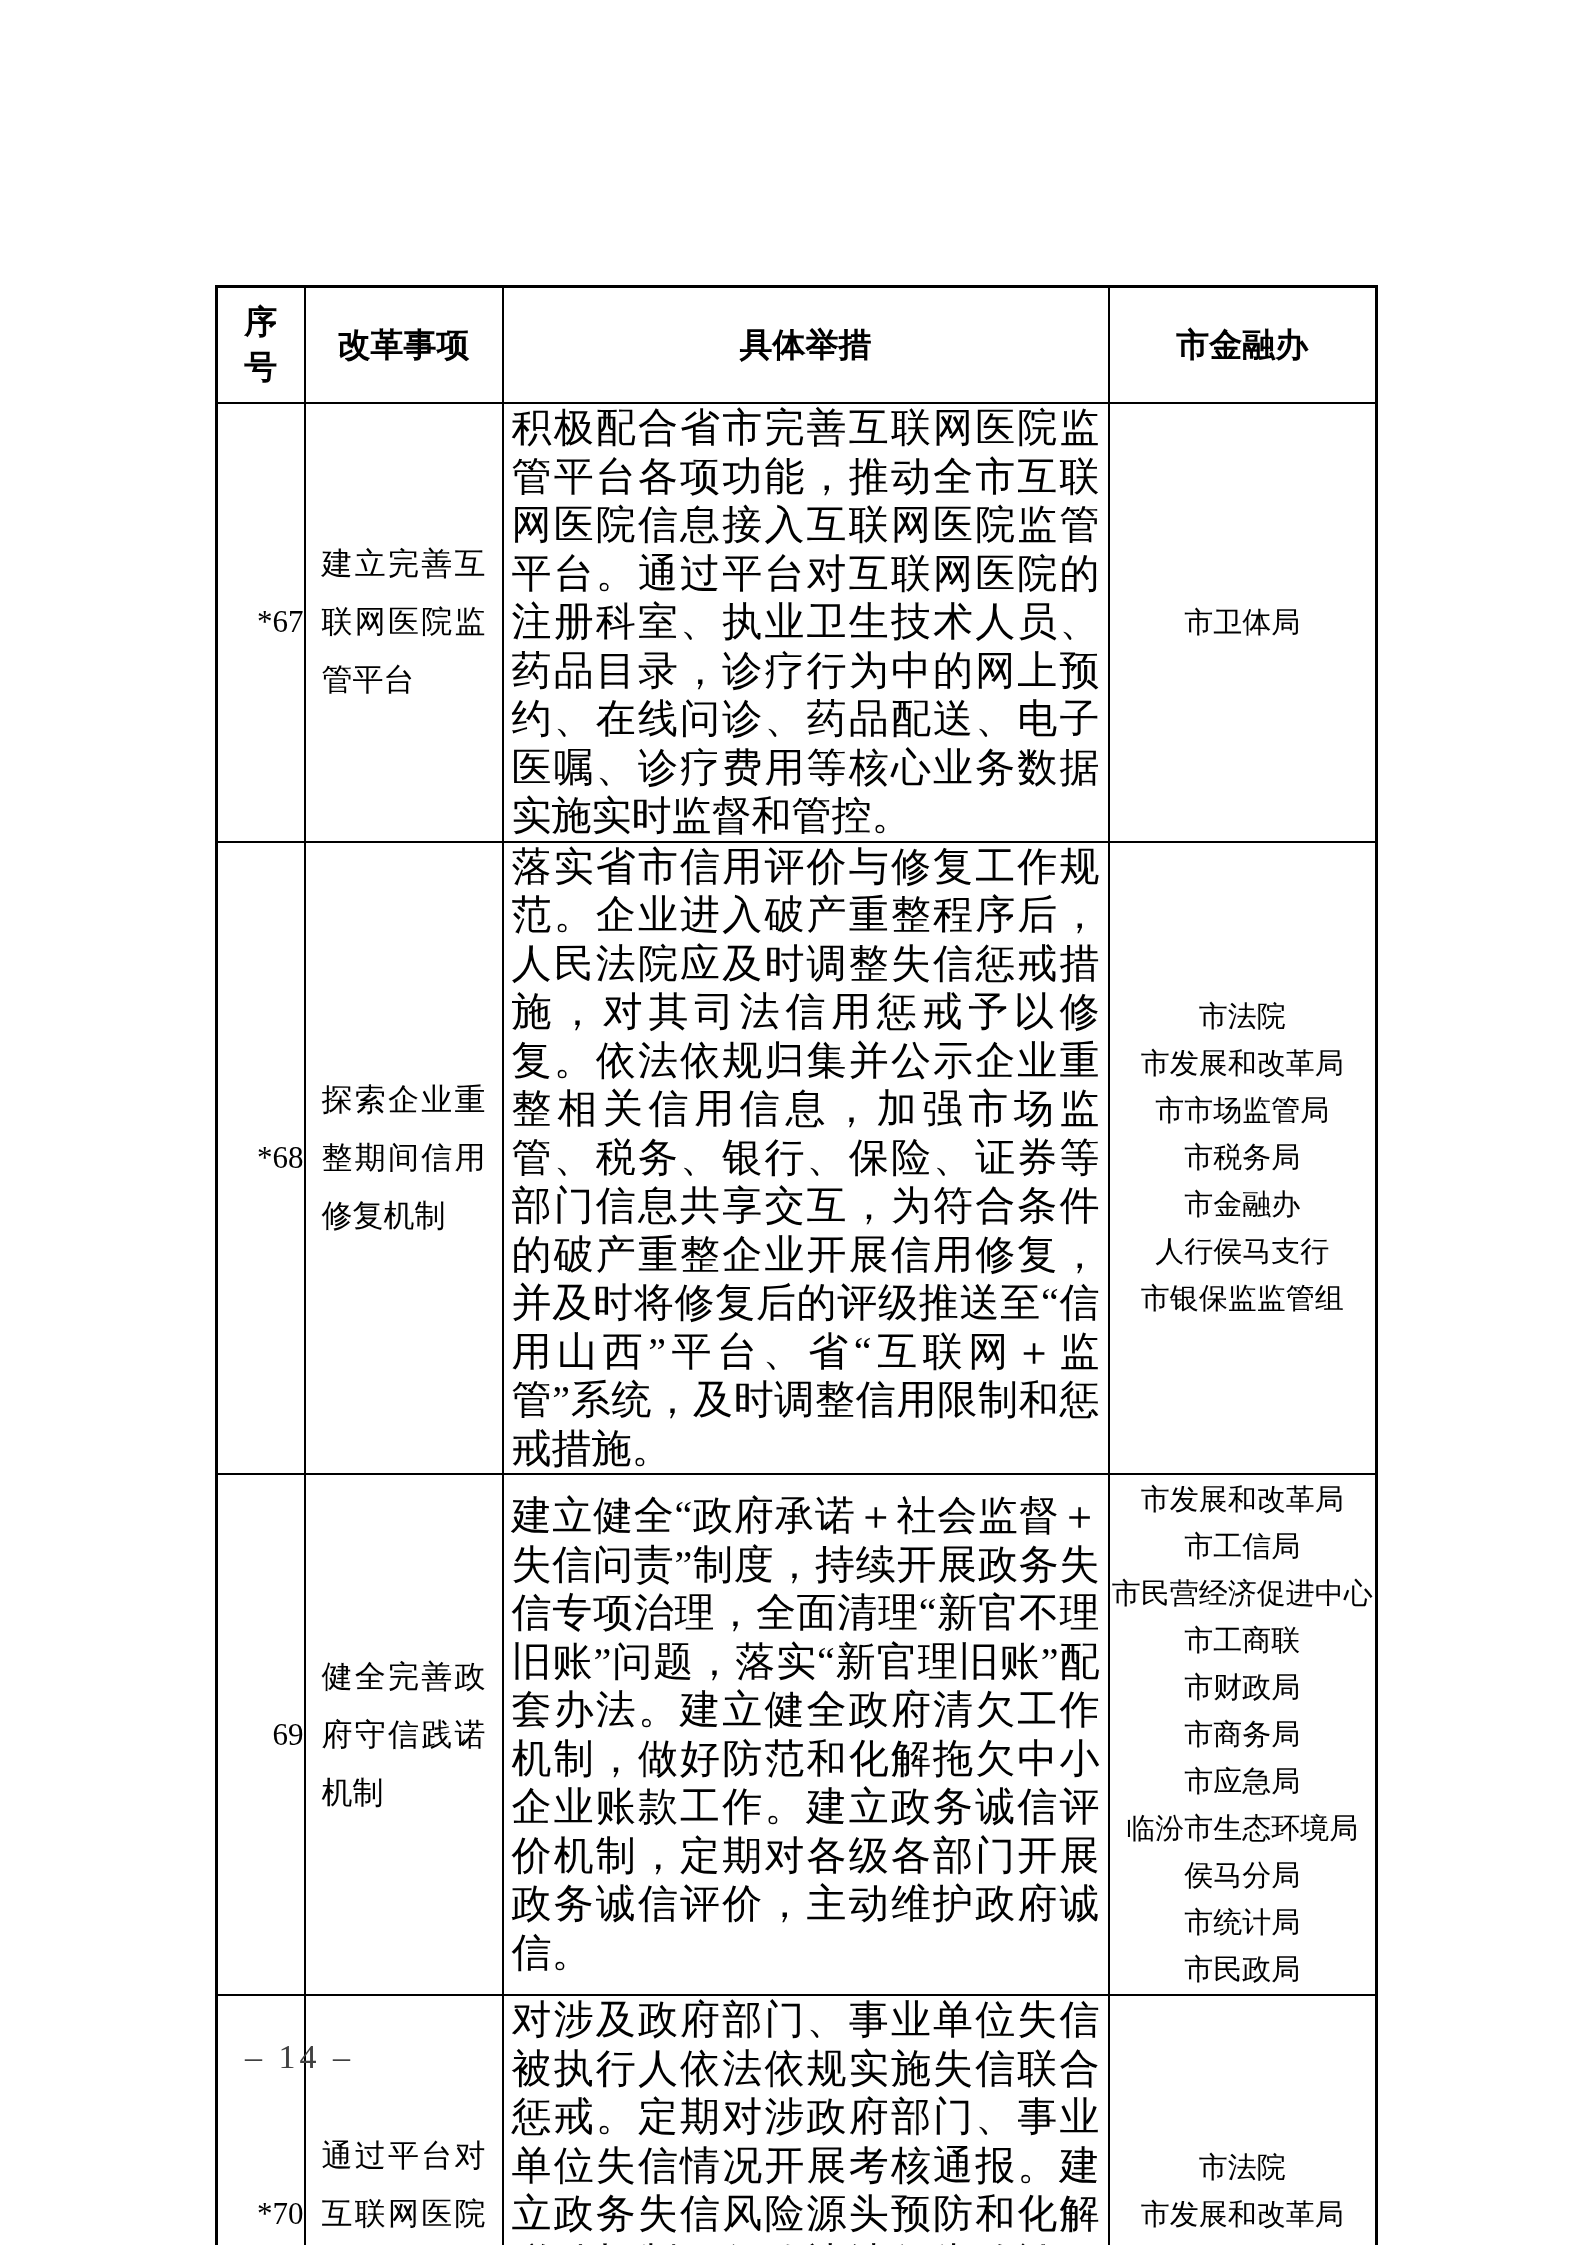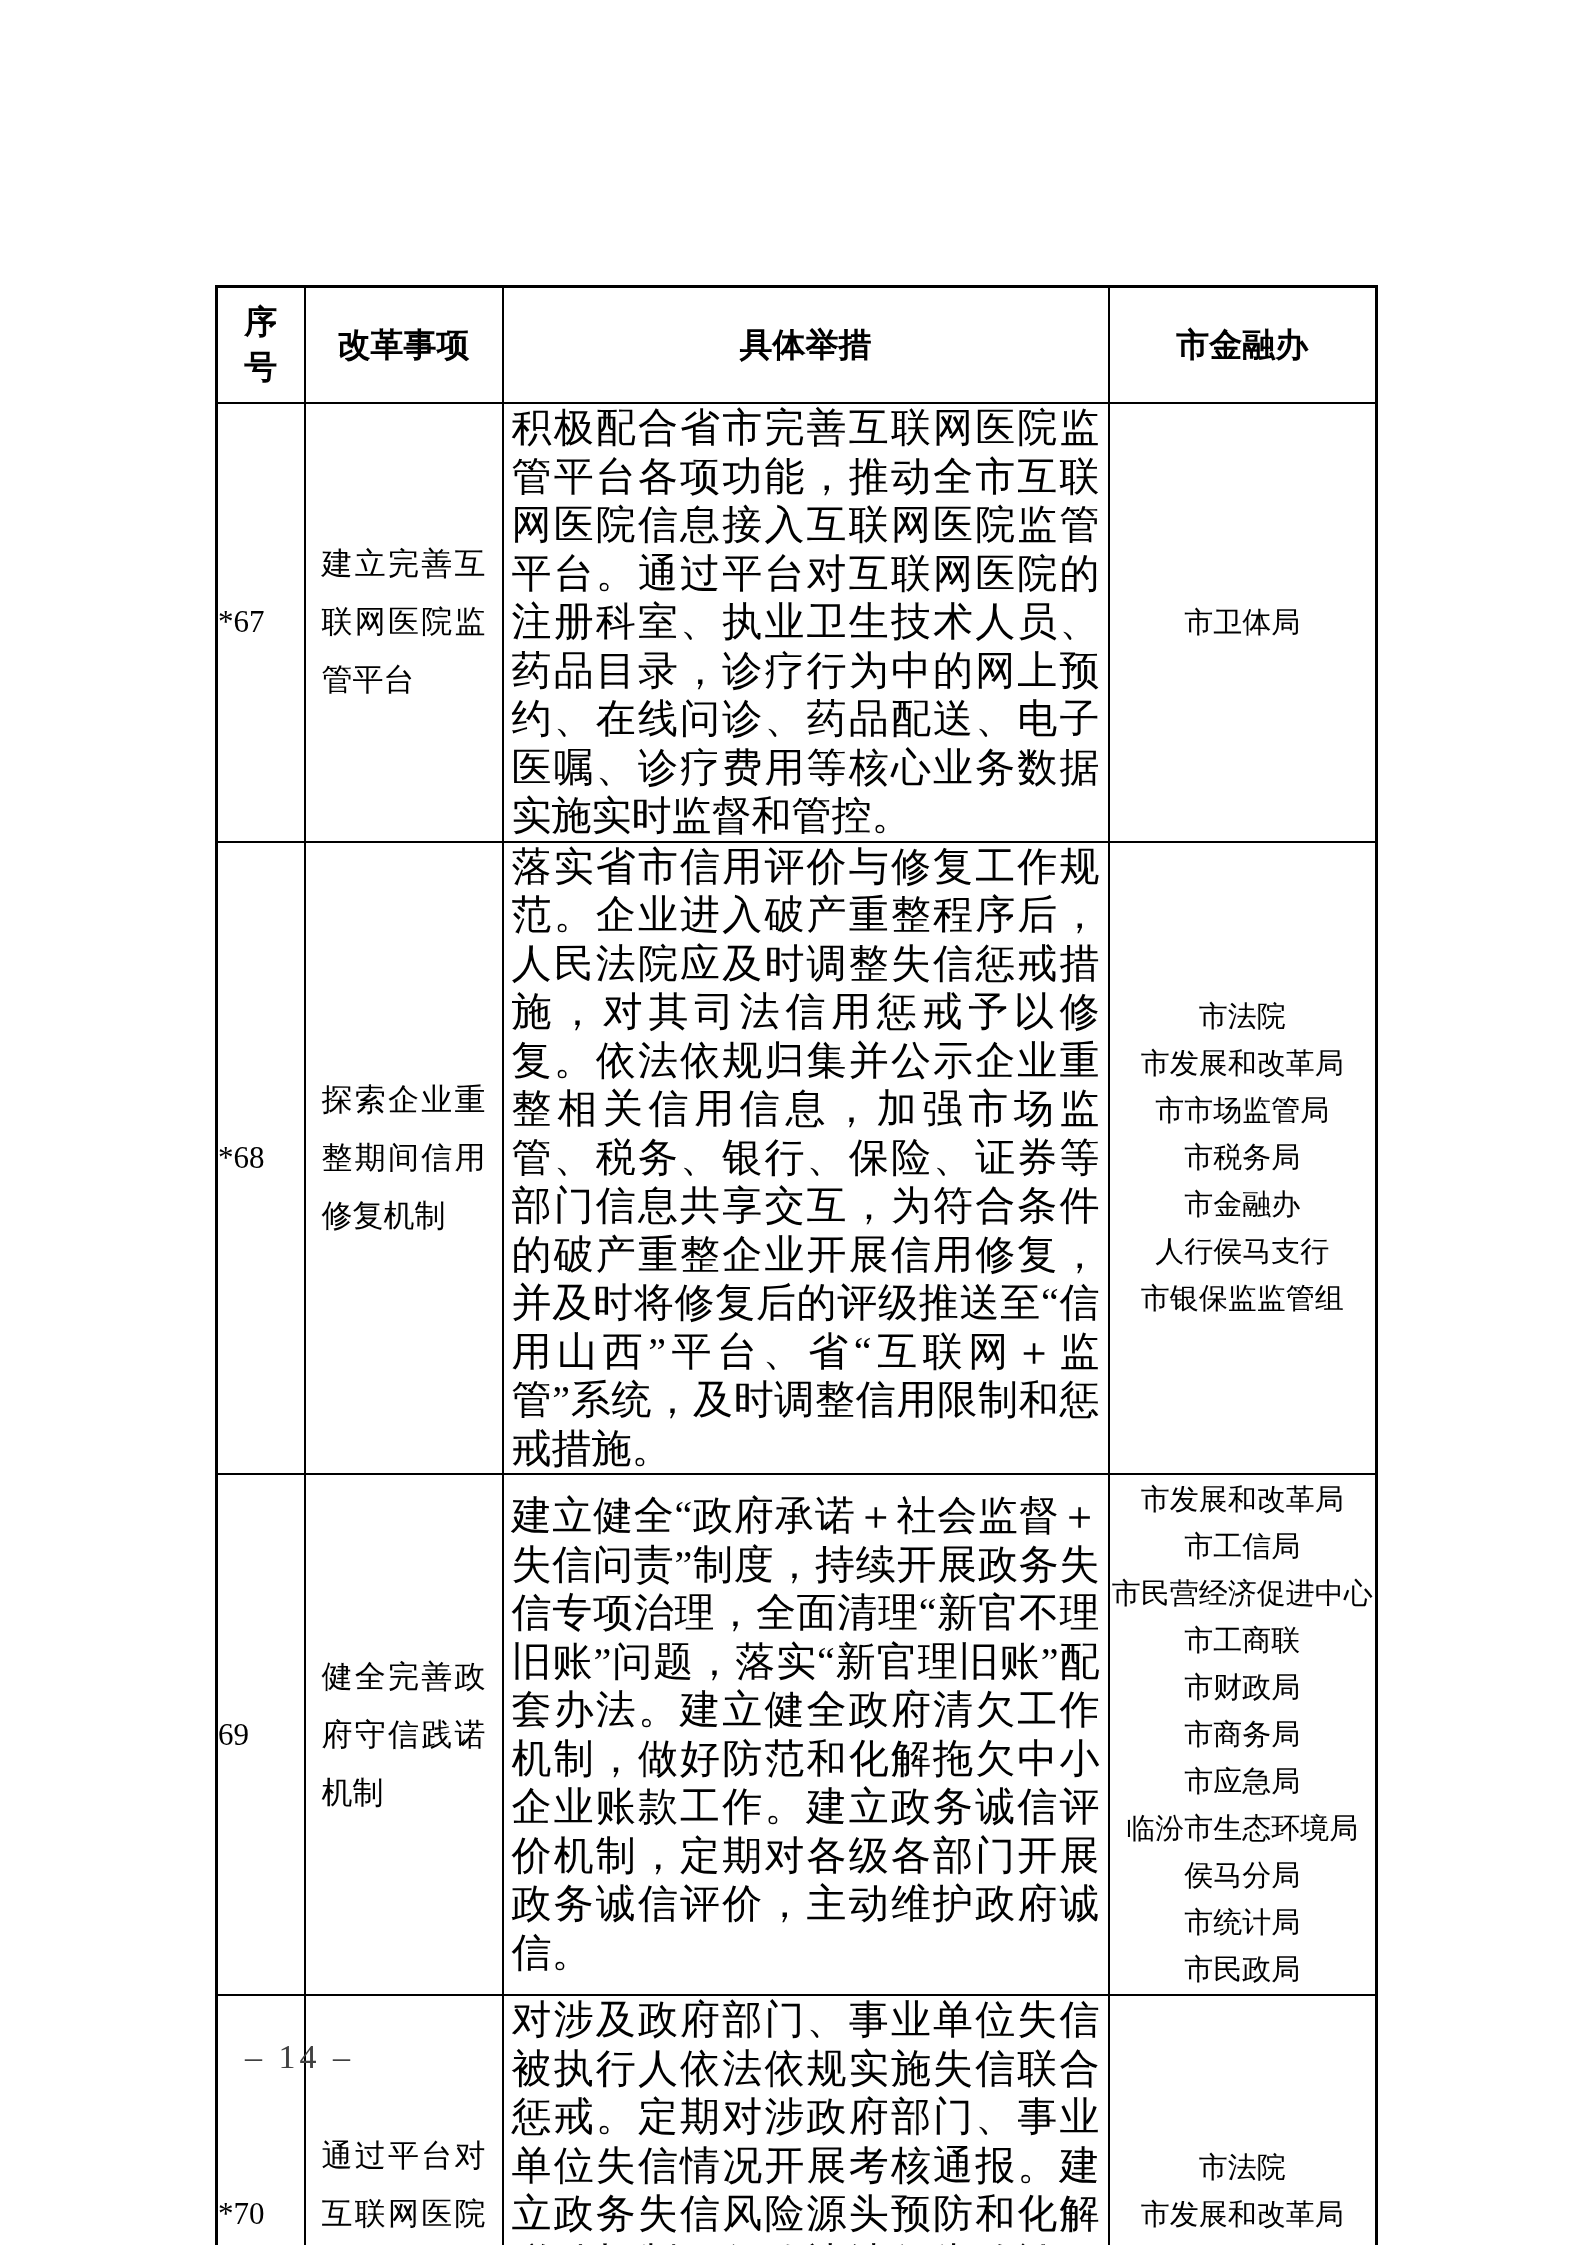--- a/index.html
+++ b/index.html
@@ -44,21 +44,21 @@
     text-align: center;
     height: 62px;
     padding: 12px;
   }
   tr.r67 { height: 340px; }
   tr.r68 { height: 425px; }
   tr.r69 { height: 521px; }
   tr.r70 { height: 359px; }
 
   td.cell-no {
-    text-align: left;
+    text-align: right;
     font-size: 31px;
     padding: 0;
   }
   td.cell-item {
     font-size: 31px;
     line-height: 58px;
     padding: 0 16px;
     text-align: justify;
     text-justify: inter-character;
     text-align-last: left;

